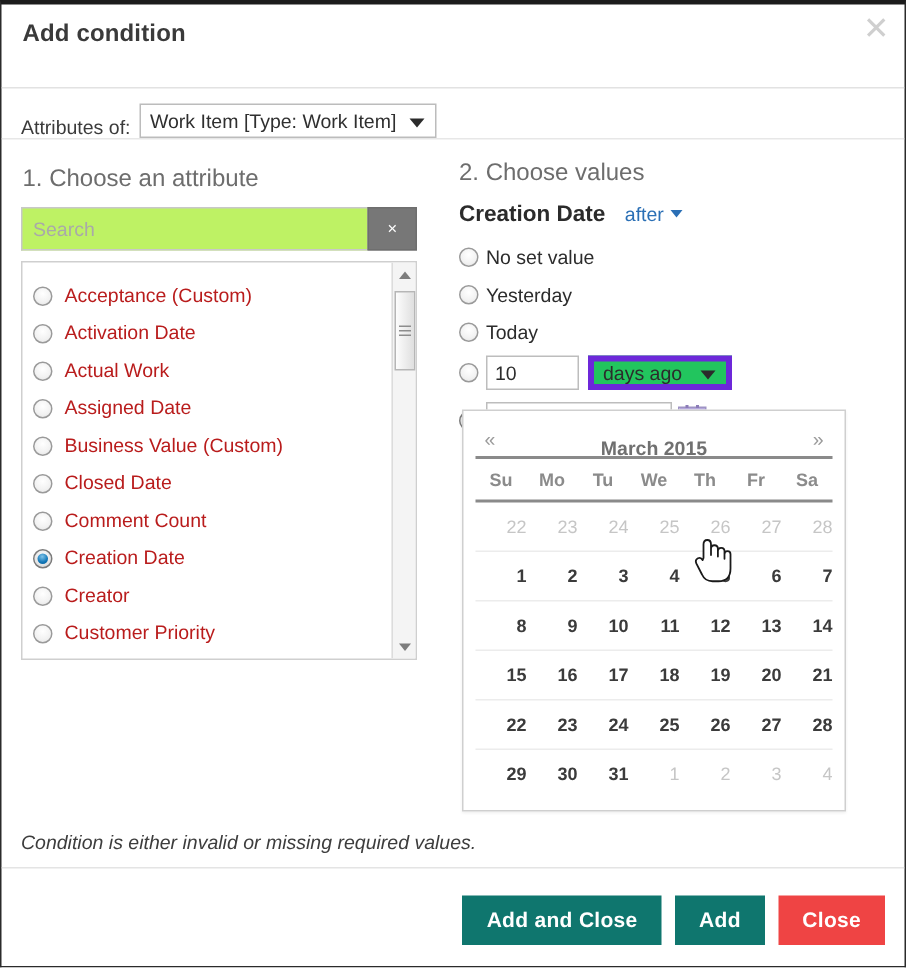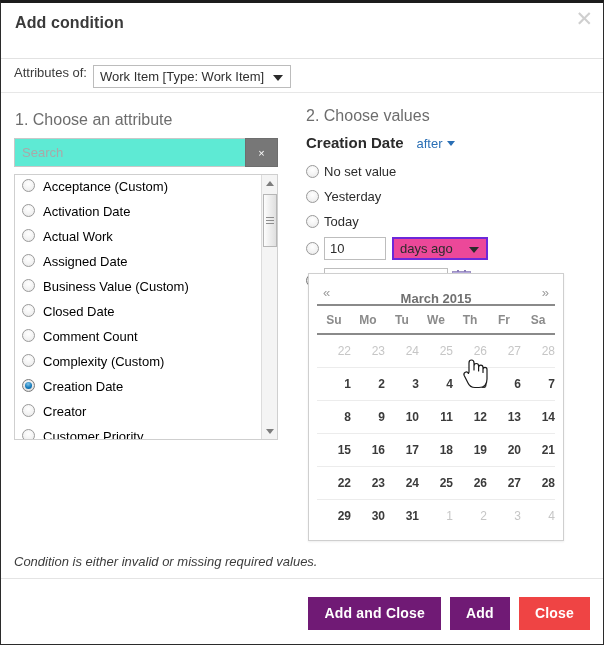--- a/index.html
+++ b/index.html
@@ -33,21 +33,21 @@
   .dlg-close {
     position: absolute; top: 6px; right: 10px;
     font-size: 21px; color: #cfcfcf; line-height: 1;
     cursor: pointer; font-family: "DejaVu Sans", sans-serif;
   }
 
   
   .attr-of-bar {
     height: 34px;
     padding: 6px 0 0 13px;
-    display: flex; align-items: flex-start;
+    display: flex; align-items: flex-end;
     border-bottom: 1px solid #e7e7e7;
   }
   .attr-of-label { font-size: 13px; color: #3b3b3b; margin-right: 6px; }
   .attr-of-select {
     position: relative;
     border: 1px solid #bcbcbc; background: #fff;
     height: 23px; min-width: 186px;
     display: flex; align-items: center;
     padding: 0 26px 0 6px;
     font-size: 13px; color: #2f2f2f;
@@ -77,21 +77,21 @@
   
   .search-row {
     display: flex; margin: 0 13px 7px 13px;
     height: 29px;
   }
   .search-input {
     flex: 1; height: 29px;
     border: 1px solid #c8c8c8; border-right: none;
     padding: 12px 7px; font-size: 13px; color: #333;
     font-family: "Liberation Sans", sans-serif;
-    outline: none; background: #5eead4;
+    outline: none; background: #bef264;
   }
   .search-input::placeholder { color: #a9a9a9; }
   .search-clear {
     width: 33px; height: 29px;
     background: #777777; border: 1px solid #6e6e6e;
     color: #fff; font-size: 11px;
     display: flex; align-items: center; justify-content: center;
     cursor: pointer;
   }
 
@@ -99,23 +99,23 @@
   .attr-list-wrap {
     position: relative;
     margin: 0 13px;
     height: 266px;
     border: 1px solid #cfcfcf;
     background: #fff;
     overflow: hidden;
   }
   .attr-list { padding: 4px 0 0 0; }
   .attr-item {
-    display: flex; align-items: flex-start;
+    display: flex; align-items: flex-end;
     height: 25px; padding-left: 7px;
-    font-size: 13px; color: #000000;
+    font-size: 13px; color: #b91c1c;
     cursor: pointer;
   }
   .radio {
     width: 13px; height: 13px; border-radius: 50%;
     border: 1px solid #9a9a9a;
     background: radial-gradient(circle at 50% 35%, #ffffff 0%, #f2f2f2 60%, #e2e2e2 100%);
     margin-right: 8px; flex: 0 0 auto;
     position: relative;
   }
   .radio.checked {
@@ -191,21 +191,21 @@
 
   .num-input {
     width: 62px; height: 23px;
     border: 1px solid #bdbdbd; background: #fff;
     padding: 0 5px; font-size: 13px; color: #2c2c2c;
     font-family: "Liberation Sans", sans-serif; outline: none;
   }
   .unit-select {
     position: relative; margin-left: 6px;
     width: 96px; height: 23px;
-    border: 2px solid #6d28d9; background: #ec4899;
+    border: 4px solid #6d28d9; background: #22c55e;
     display: flex; align-items: center; padding: 0 24px 0 6px;
     font-size: 13px; color: #2c2c2c; cursor: pointer;
   }
   .unit-select .caret {
     position: absolute; right: 7px; top: 50%; margin-top: -2px;
     width: 0; height: 0;
     border-left: 5px solid transparent; border-right: 5px solid transparent;
     border-top: 6px solid #2b2b2b;
   }
   .date-input {
@@ -287,21 +287,21 @@
     display: flex; align-items: center; justify-content: flex-end;
     padding-right: 13px; gap: 9px;
   }
   .btn {
     height: 33px; padding: 0 16px;
     border: none; color: #fff;
     font-size: 14px; font-weight: bold;
     font-family: "Liberation Sans", sans-serif;
     cursor: pointer; letter-spacing: .2px;
   }
-  .btn-primary { background: #701a75; }
+  .btn-primary { background: #0f766e; }
   .btn-secondary { background: #ef4444; }
 </style>
 </head>
 <body>
 
 <div id="dialog">
 
   <div class="dlg-header">
     <div class="dlg-title">Add condition</div>
     <div class="dlg-close">✕</div>
@@ -347,24 +347,20 @@
               <span class="radio"></span>
               <span>Business Value (Custom)</span>
             </div>
             <div class="attr-item">
               <span class="radio"></span>
               <span>Closed Date</span>
             </div>
             <div class="attr-item">
               <span class="radio"></span>
               <span>Comment Count</span>
-            </div>
-            <div class="attr-item">
-              <span class="radio"></span>
-              <span>Complexity (Custom)</span>
             </div>
             <div class="attr-item">
               <span class="radio checked"></span>
               <span>Creation Date</span>
             </div>
             <div class="attr-item">
               <span class="radio"></span>
               <span>Creator</span>
             </div>
             <div class="attr-item">

